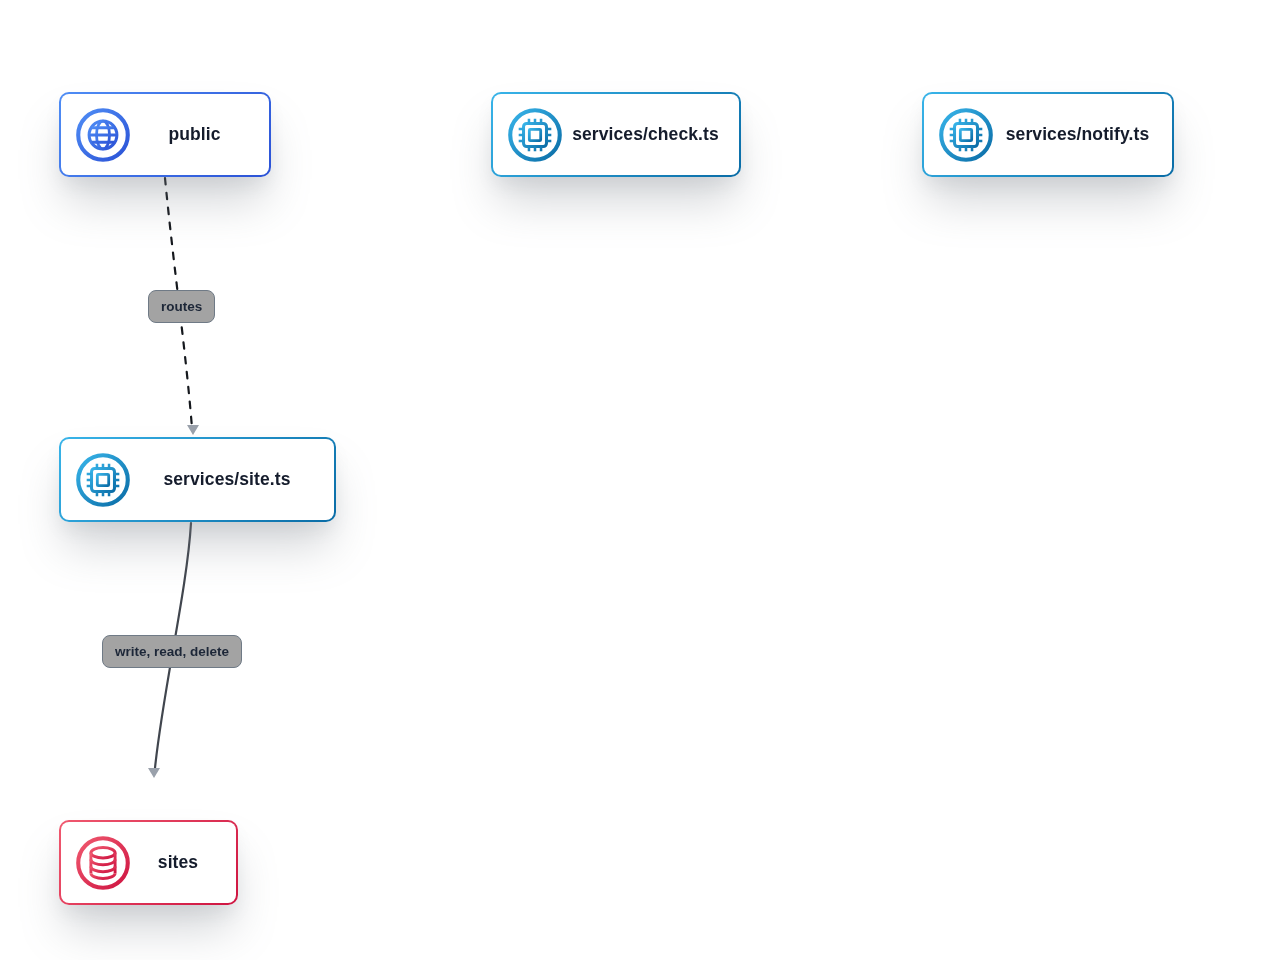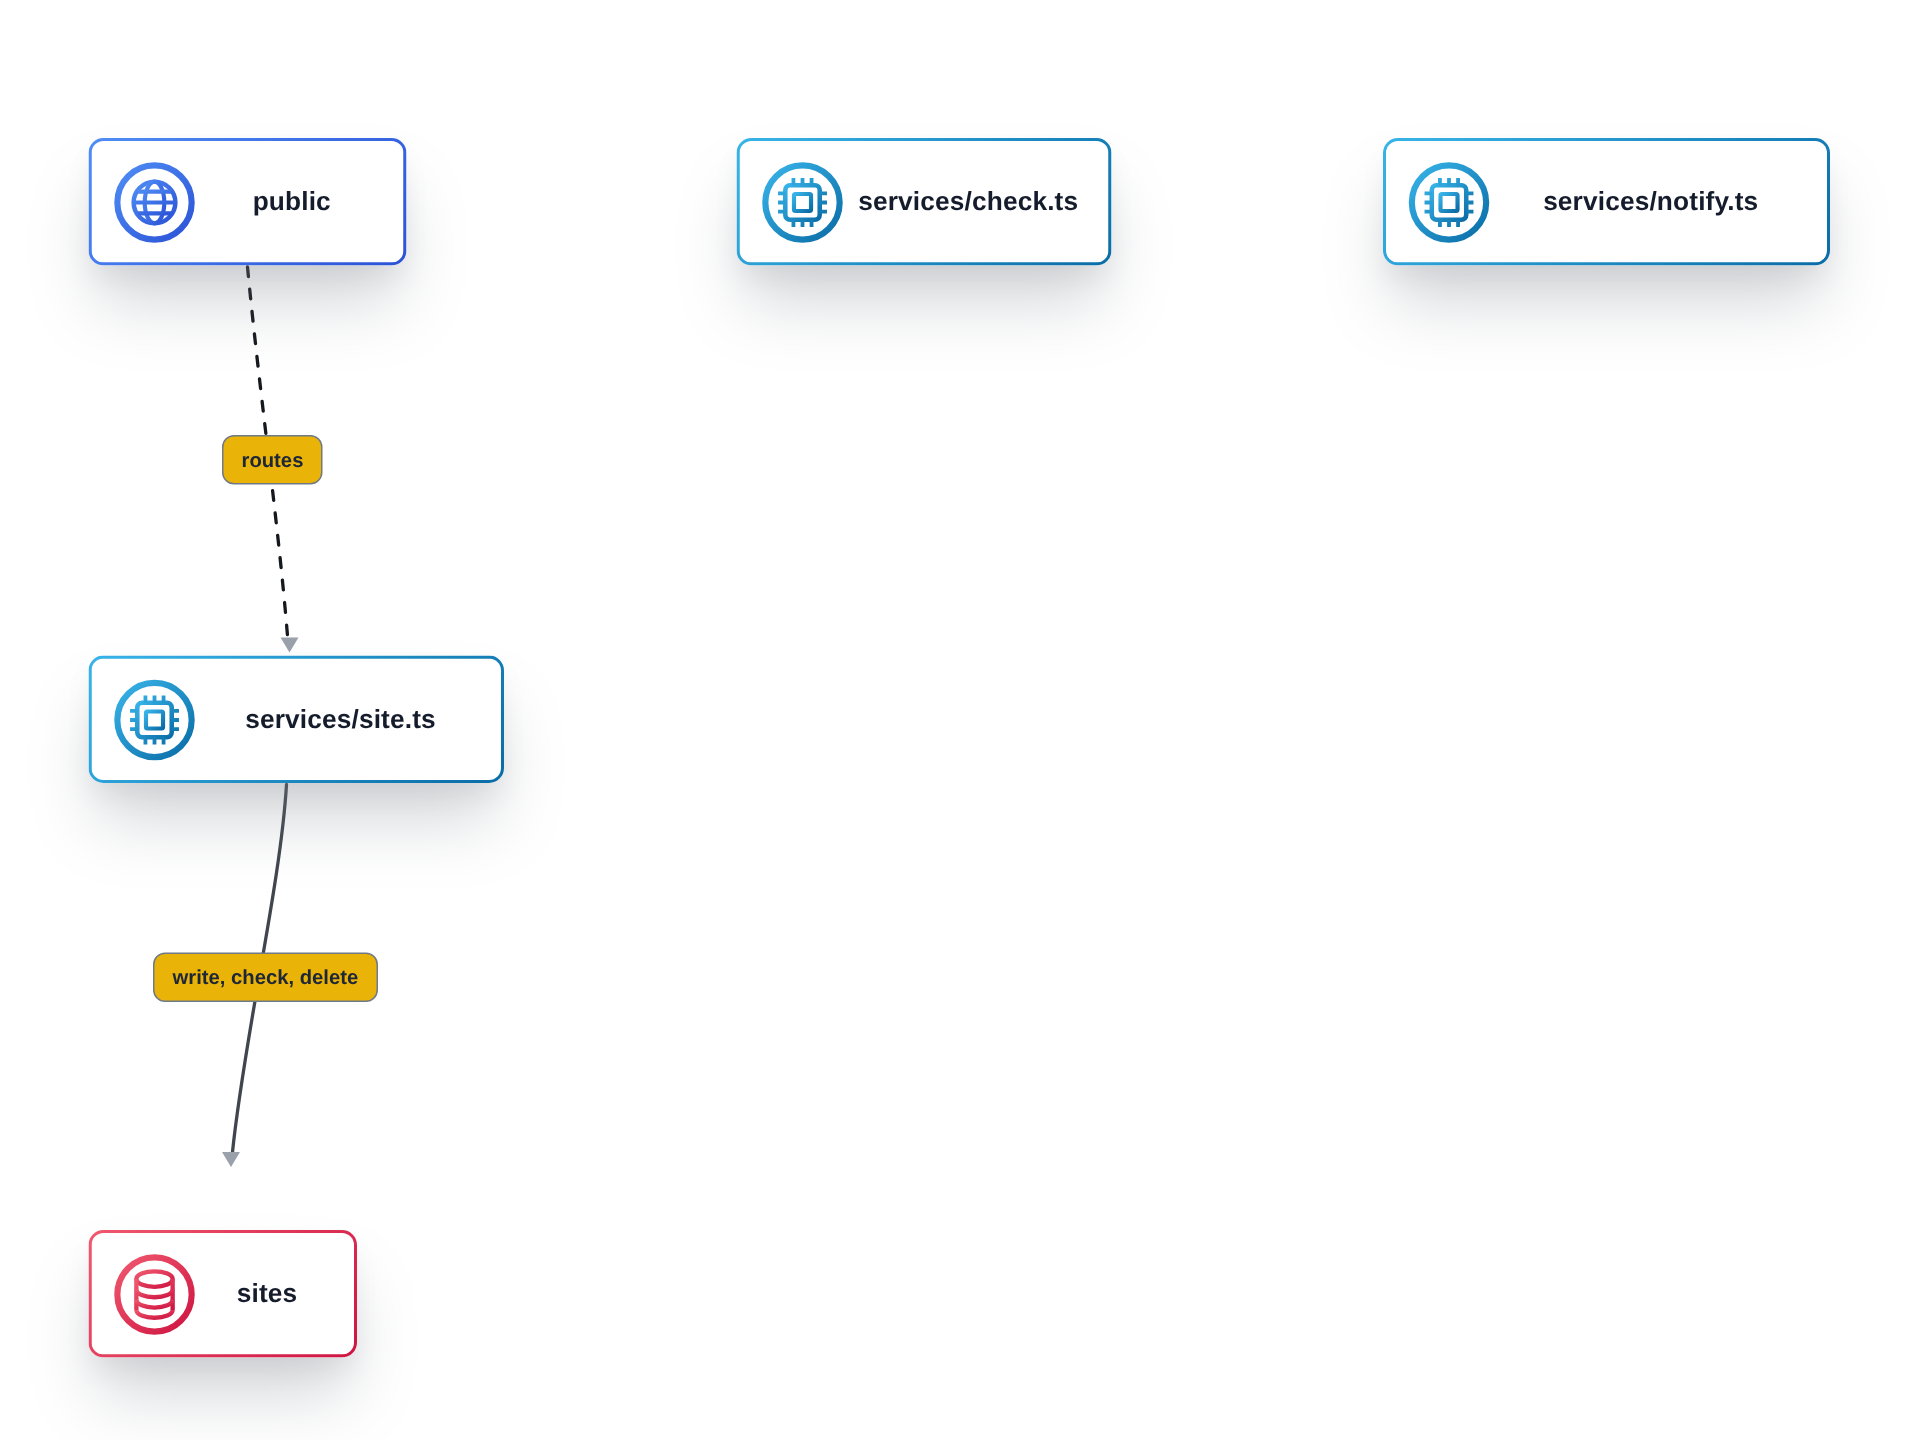--- a/index.html
+++ b/index.html
@@ -51,28 +51,28 @@
     text-align: center;
     font-size: 17.5px;
     font-weight: 700;
     letter-spacing: 0.1px;
     color: #151c2c;
     padding: 0 18px 0 6px;
     white-space: nowrap;
   }
   .node-public { left: 59px;  top: 92px;  width: 212px; }
   .node-check  { left: 491px; top: 92px;  width: 250px; }
-  .node-notify { left: 922px; top: 92px;  width: 298px; }
+  .node-notify { left: 922px; top: 92px;  width: 252px; }
   .node-site   { left: 59px;  top: 437px; width: 277px; justify-content: space-between; }
   .node-sites  { left: 59px;  top: 783px; width: 179px; margin-top: 37px; }
 
   .edge-label {
     position: absolute;
     z-index: 3;
-    background: #eab308;
+    background: #a3a3a3;
     border: 1.5px solid #6f7a86;
     border-radius: 8px;
     padding: 8px 12px;
     font-size: 13.5px;
     font-weight: 600;
     color: #1d2738;
     white-space: nowrap;
     cursor: default;
   }
   .label-routes { left: 148px; top: 290px; }
@@ -176,15 +176,15 @@
         <path d="M14 15.5 V32.5 M34 15.5 V32.5" stroke="url(#g4)" stroke-width="2.4"></path>
         <path d="M14 21.2 A10 4.3 0 0 0 34 21.2" stroke="url(#g4)" stroke-width="2.4"></path>
         <path d="M14 26.9 A10 4.3 0 0 0 34 26.9" stroke="url(#g4)" stroke-width="2.4"></path>
         <path d="M14 32.5 A10 4.3 0 0 0 34 32.5" stroke="url(#g4)" stroke-width="2.4"></path>
       </svg>
     </span>
     <span class="node-label">sites</span>
   </div>
 
   <div class="edge-label label-routes">routes</div>
-  <div class="edge-label label-wrd">write, check, delete</div>
+  <div class="edge-label label-wrd">write, read, delete</div>
 
 </div>
 
 </body></html>

